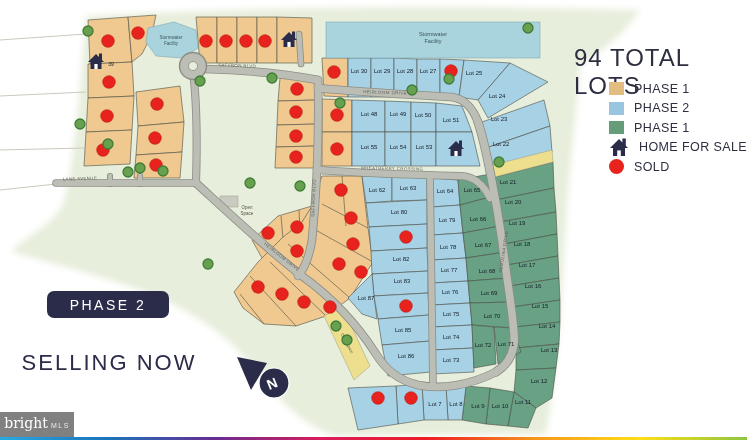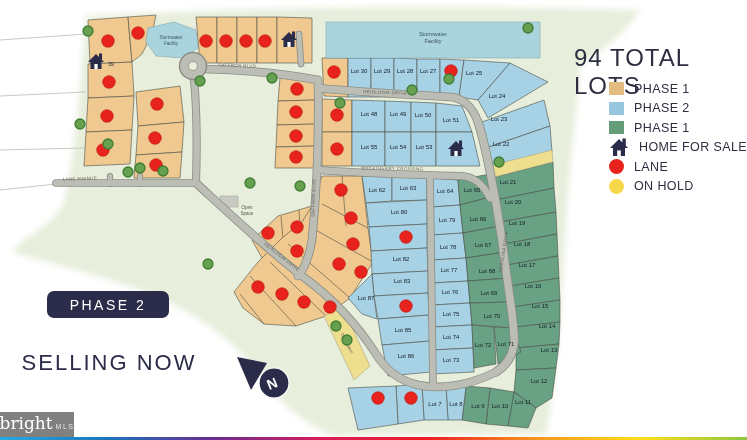--- a/index.html
+++ b/index.html
@@ -13,21 +13,21 @@
   .lg-sw{width:15px;height:13px;flex:0 0 auto;}
   .lg-dot{width:15px;height:15px;border-radius:50%;flex:0 0 auto;}
   .lg-label{font-size:12.5px;letter-spacing:.4px;color:#2d2f40;white-space:nowrap;}
   .badge{position:absolute;left:47px;top:291px;width:122px;height:27px;background:#2b2c49;
          color:#fff;border-radius:7px;display:flex;align-items:center;justify-content:center;
          font-size:14px;letter-spacing:2.5px;}
   .selling{position:absolute;left:16px;top:321px;width:186px;text-align:center;font-size:22px;
          letter-spacing:2px;color:#2b2c49;margin-top:29px;}
   .wm{position:absolute;left:0;bottom:3px;width:74px;height:25px;background:rgba(96,96,96,.8);
       display:flex;align-items:baseline;justify-content:center;gap:3px;padding-top:4px;box-sizing:border-box;}
-  .wm-brand{font-family:"DejaVu Serif",serif;color:#fff;font-size:17px;line-height:14px;}
+  .wm-brand{font-family:"DejaVu Serif",serif;color:#fff;font-size:14px;line-height:14px;}
   .wm-mls{color:#e9e9e9;font-size:7px;letter-spacing:1.5px;}
   .bbar{position:absolute;left:0;bottom:0;width:747px;height:3px;}
 </style>
 </head>
 <body>
 
 <div class="stage">
   <svg id="plan" width="747" height="440" viewBox="0 0 747 440">
       <defs>
         <filter id="soft" x="-10%" y="-10%" width="120%" height="120%">
@@ -318,25 +318,21 @@
       </div>
       <div class="lg-row">
         <svg width="20" height="18" viewBox="-10,-9,20,18">
           <polygon points="-9,1 0,-8 3.4,-4.6 3.4,-8.5 6.8,-8.5 6.8,-1.2 9,1 6,1 6,9 -6,9 -6,1" fill="#2b2c49"></polygon>
           <rect x="-1.8" y="3.4" width="3.6" height="5.6" fill="#fff"></rect>
         </svg>
         <span class="lg-label">HOME FOR SALE</span>
       </div>
       <div class="lg-row">
         <span class="lg-dot" style="background: rgb(232, 35, 29);"></span>
-        <span class="lg-label">LANE</span>
-      </div>
-      <div class="lg-row">
-        <span class="lg-dot" style="background: rgb(247, 216, 74);"></span>
-        <span class="lg-label">ON HOLD</span>
+        <span class="lg-label">SOLD</span>
       </div>
     </div>
 
   <div class="badge">PHASE 2</div>
   <div class="selling">SELLING NOW</div>
 
   <div class="wm">
     <span class="wm-brand">bright</span>
     <span class="wm-mls">MLS</span>
   </div>

